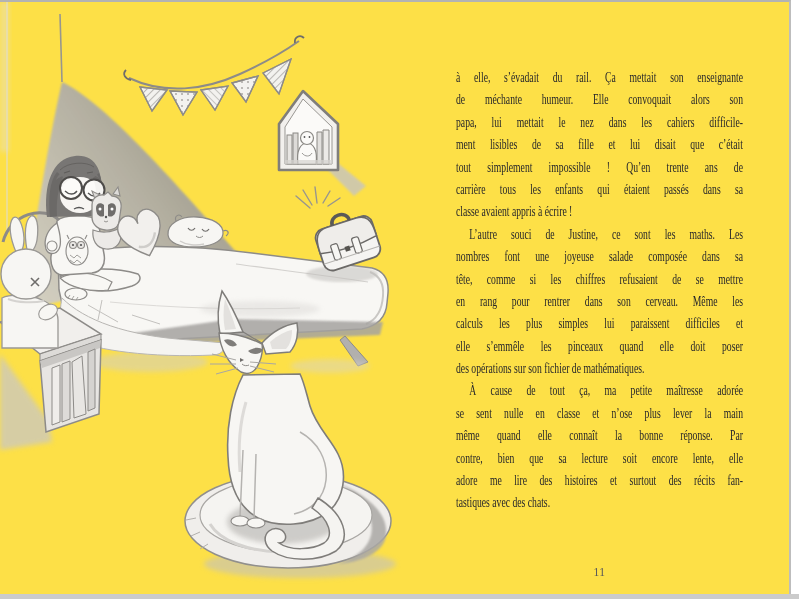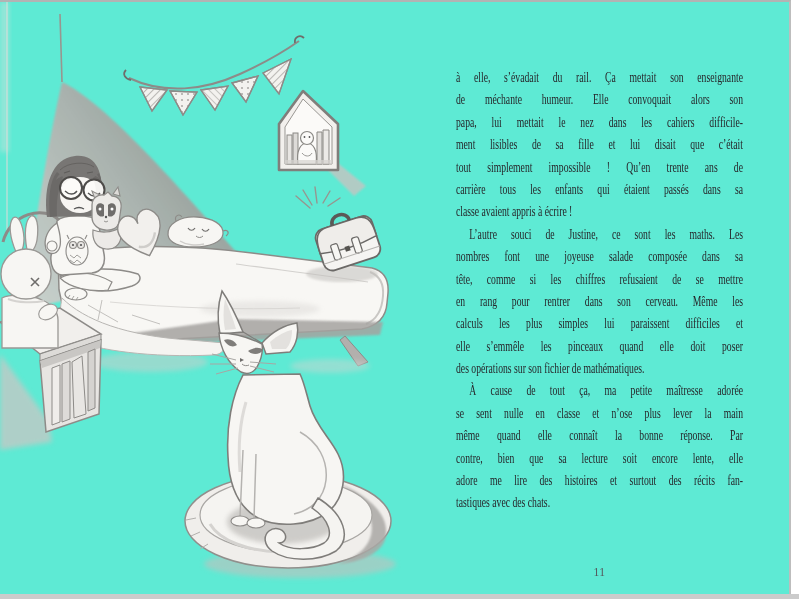--- a/index.html
+++ b/index.html
@@ -1,19 +1,19 @@
 <!DOCTYPE html>
 <html><head>
 <meta charset="utf-8">
 <style>
   html,body{margin:0;padding:0;}
   body{width:799px;height:601px;position:relative;background:#ffffff;
        font-family:"Liberation Serif",serif;overflow:hidden;}
   .page{position:absolute;left:0;top:0;width:791px;height:595px;box-sizing:border-box;
-        background:#5eead4;border-top:2px solid #b3b3b3;border-right:2px solid #bdbdbd;}
+        background:#fde047;border-top:2px solid #b3b3b3;border-right:2px solid #bdbdbd;}
   .bottom-band{position:absolute;left:0;top:594px;width:799px;height:5px;background:#cbcbcb;}
   .illustration{position:absolute;left:0;top:0;width:440px;height:601px;}
   .text-block{position:absolute;left:456px;top:64px;width:287px;}
   .text-inner{width:430px;transform:scaleX(0.6674);transform-origin:0 0;
               font-size:14.5px;line-height:22.4px;color:#26262a;}
   .line{text-align:justify;text-align-last:justify;height:22.4px;overflow:visible;}
   .line.indent{padding-left:20px;}
   .line.last{text-align-last:left;}
   .page-number{position:absolute;left:456px;top:564px;width:287px;text-align:center;
                font-size:11.5px;color:#55555a;letter-spacing:.5px;}

